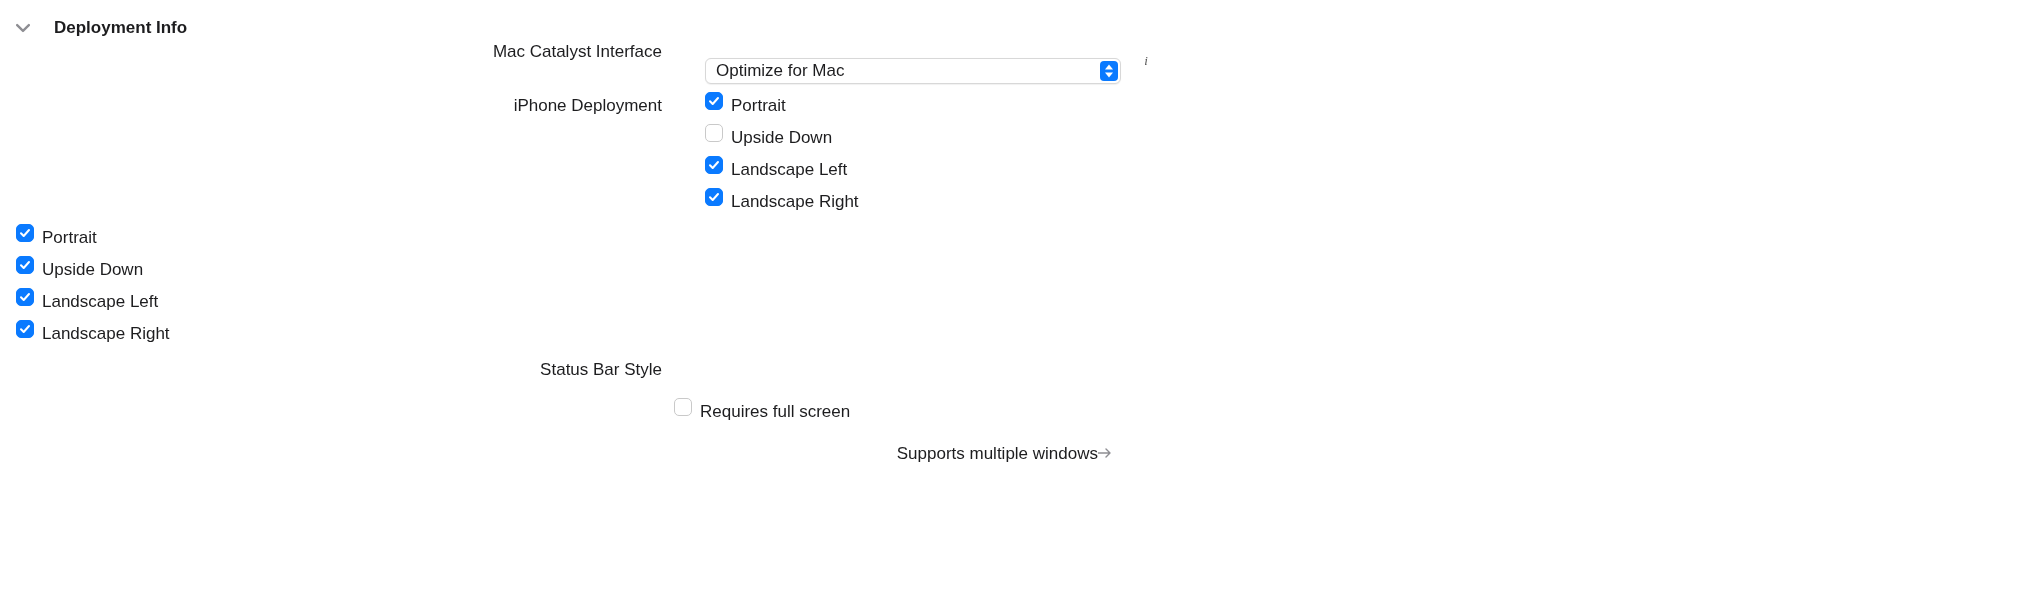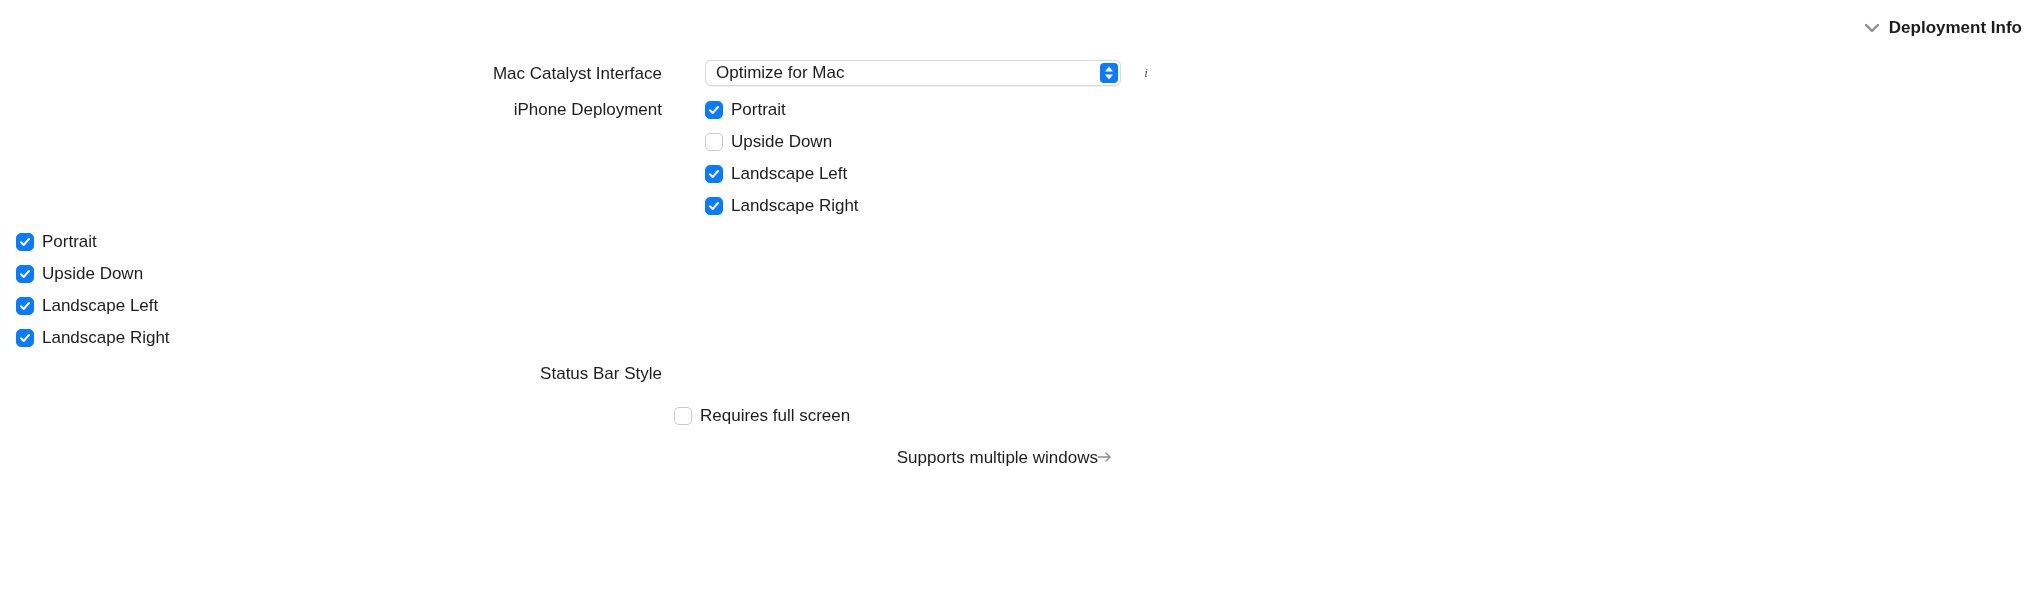--- a/index.html
+++ b/index.html
@@ -6,23 +6,21 @@
     body {
       font-family: -apple-system, BlinkMacSystemFont, "Helvetica Neue", Arial, sans-serif;
       font-size: 17px;
       color: #1d1d1f;
       background: #ffffff;
       padding: 18px 16px;
     }
     .section-header {
       display: flex;
       align-items: center;
-      gap: 10px;
-      margin-bottom: 22px;
-      justify-content: flex-end;
+      gap: 24px;
     }
     .chevron-down {
       width: 14px;
       height: 14px;
       display: flex;
       align-items: center;
       justify-content: center;
       color: #8e8e93;
     }
     .chevron-down svg { width: 14px; height: 14px; }
@@ -54,20 +52,21 @@
       justify-content: space-between;
       width: 416px;
       min-height: 26px;
       padding: 0 2px 0 10px;
       border: 1px solid #d8d8d8;
       border-radius: 6px;
       background: #ffffff;
       font-size: 17px;
       line-height: 24px;
       box-shadow: 0 0.5px 1px rgba(0,0,0,0.06);
+      margin-top: 20px;
     }
     .select-stepper {
       width: 18px;
       height: 20px;
       border-radius: 4px;
       background: #0a7aff;
       display: flex;
       flex-direction: column;
       align-items: center;
       justify-content: center;
@@ -86,21 +85,20 @@
       color: #555555;
       margin-left: 6px;
     }
     .checkbox-list {
       display: flex;
       flex-direction: column;
       gap: 4px;
     }
     .checkbox-row {
       display: flex;
-      align-items: center;
       gap: 8px;
       line-height: 28px;
     }
     .checkbox {
       width: 18px;
       height: 18px;
       border-radius: 5px;
       display: flex;
       align-items: center;
       justify-content: center;

